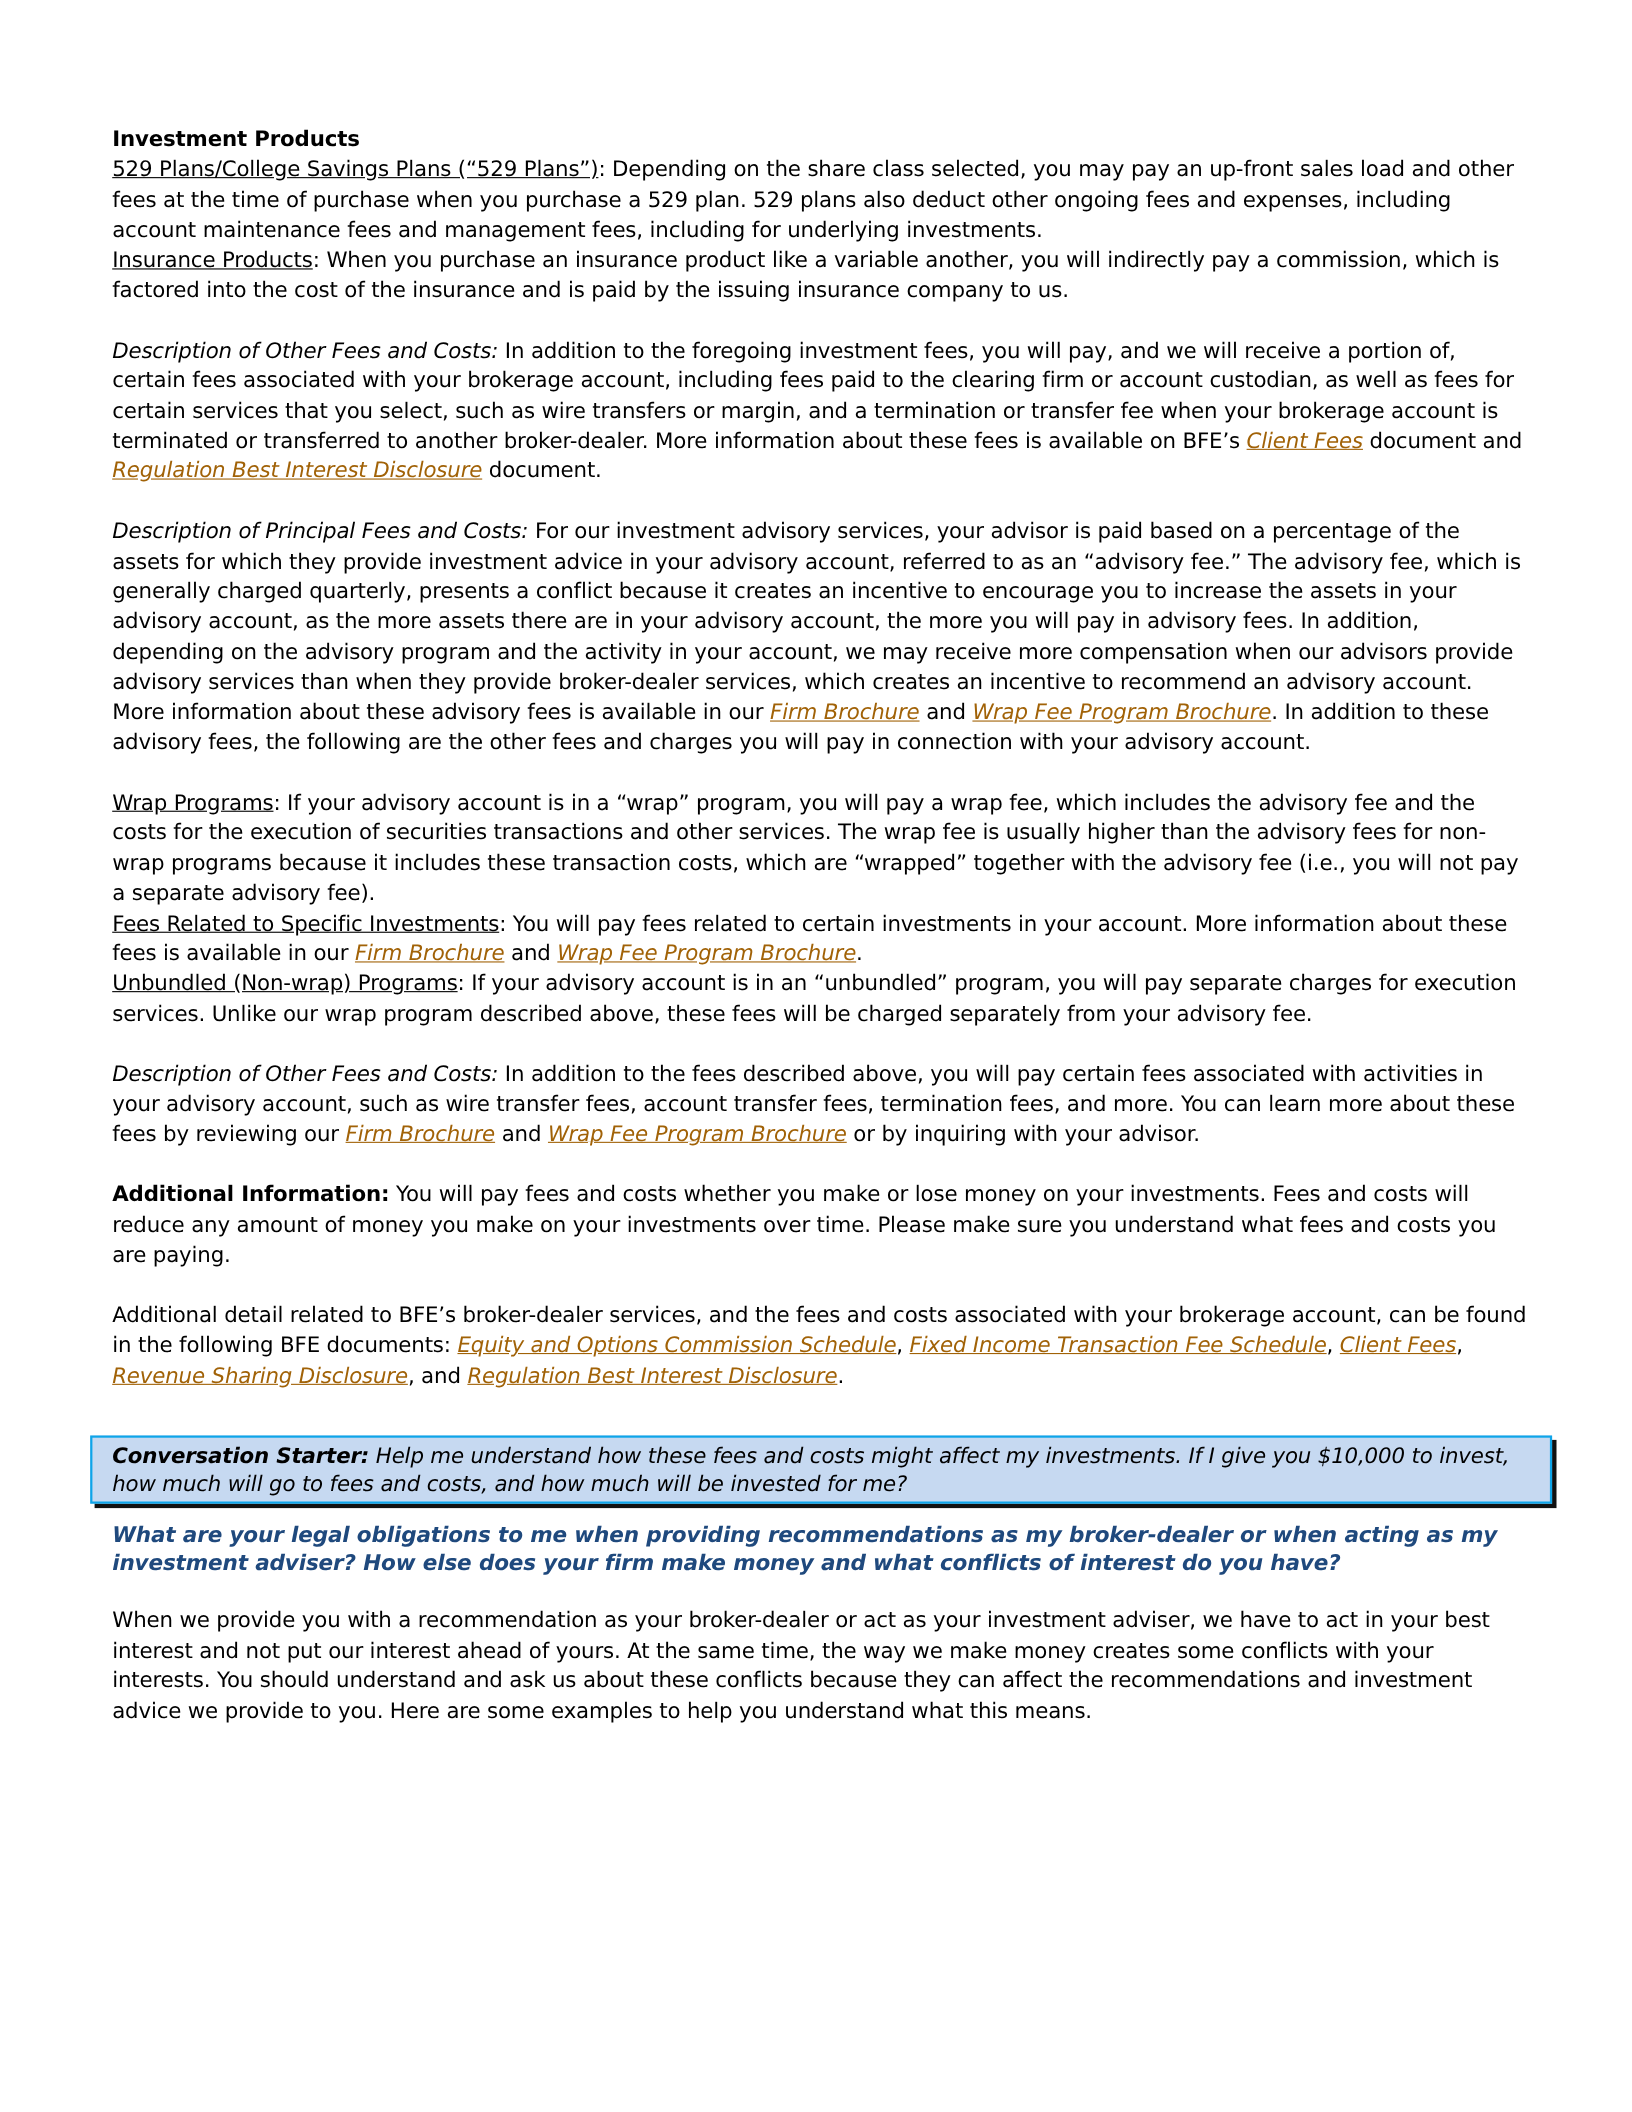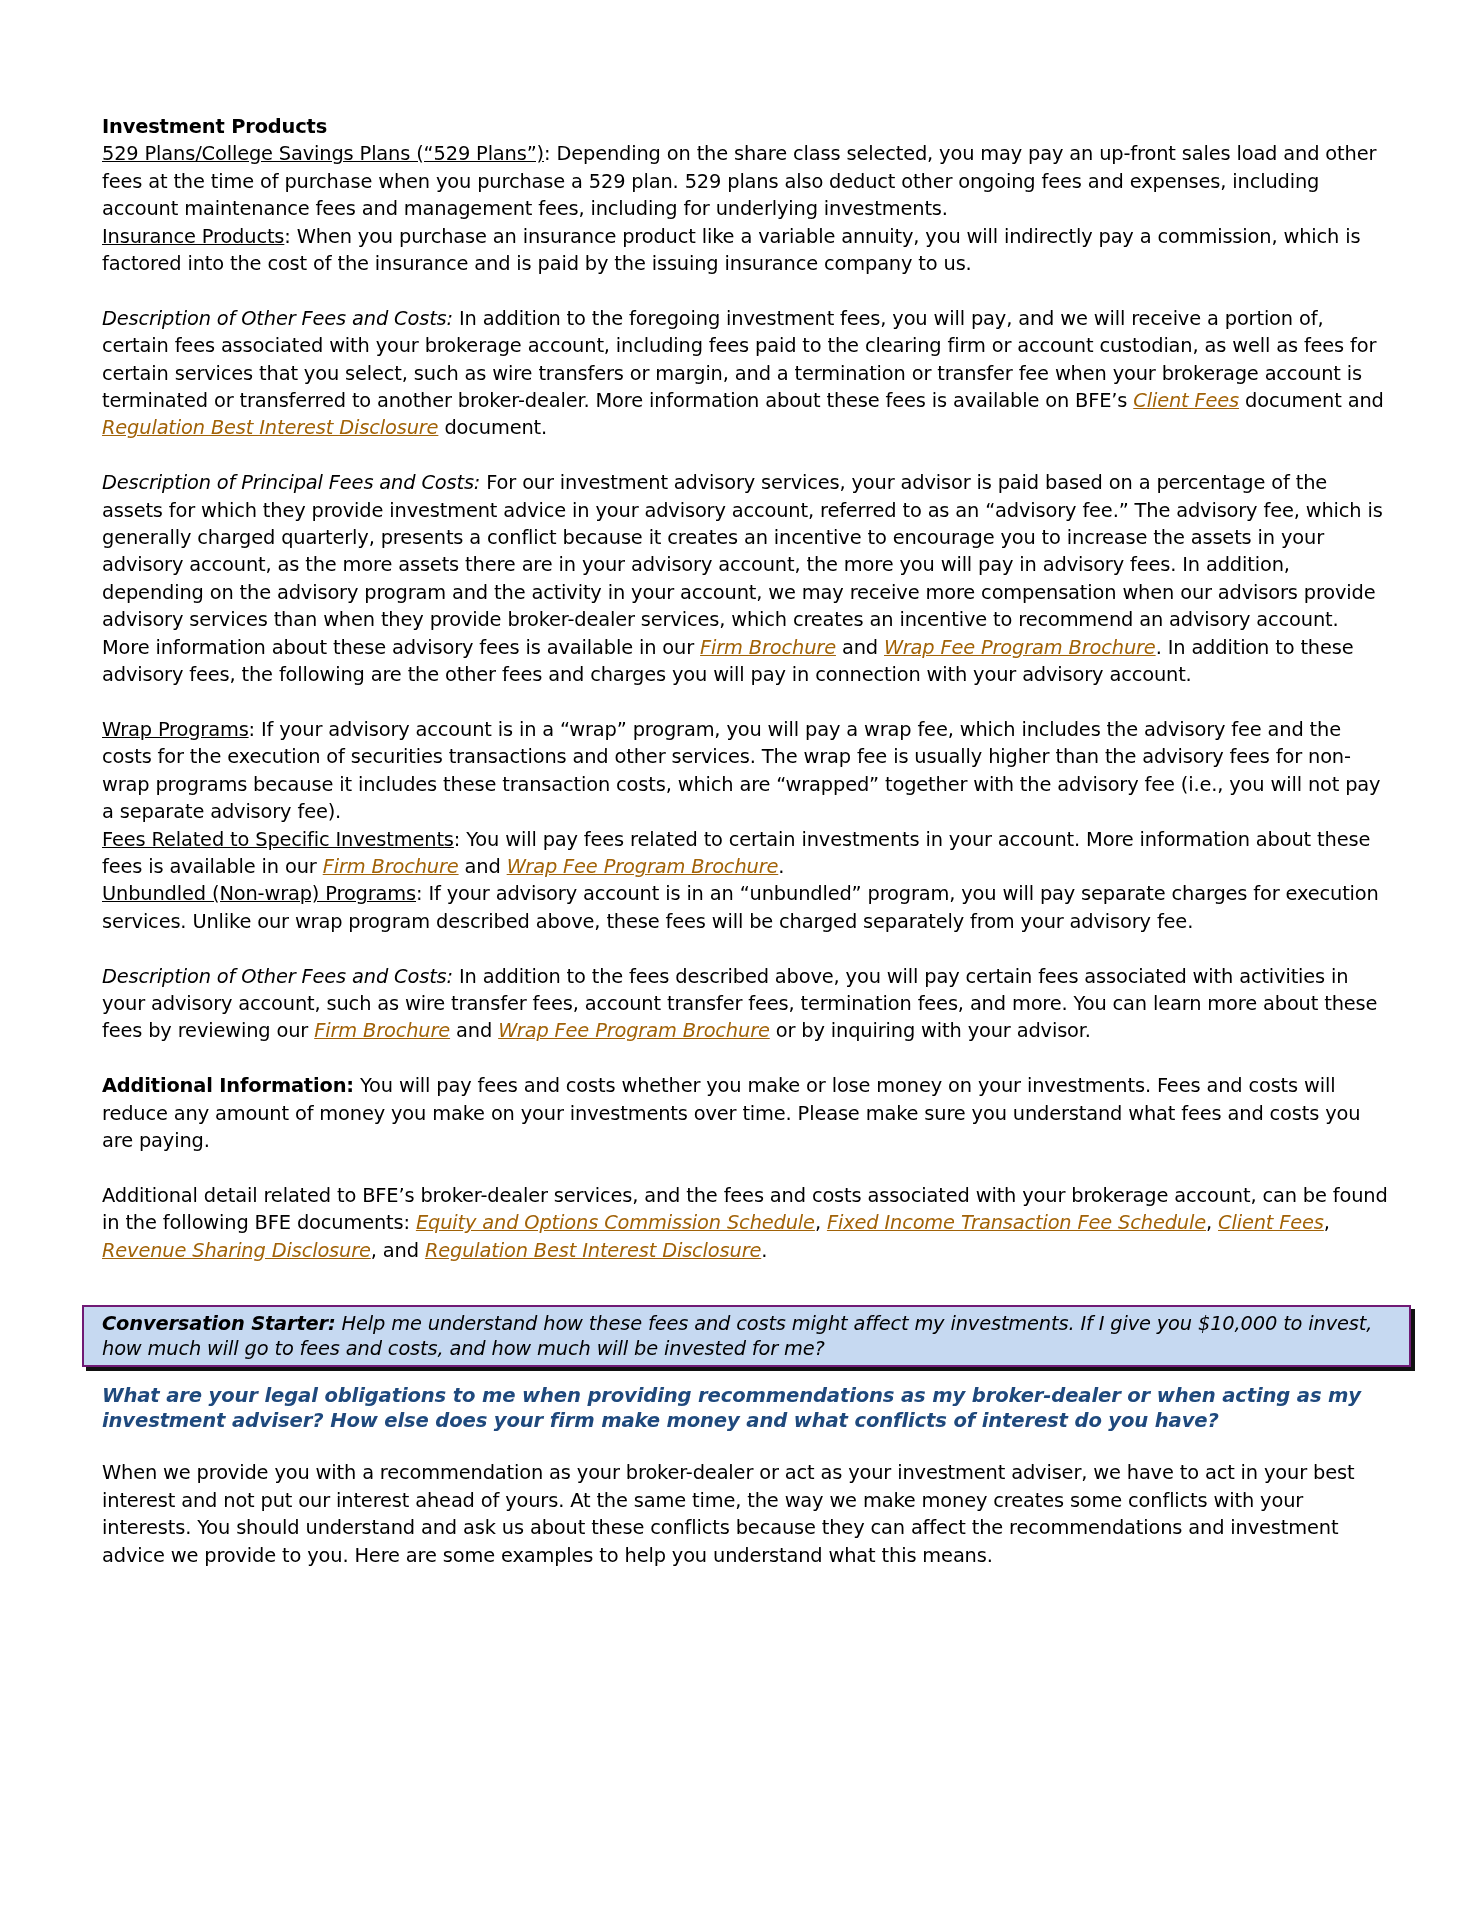--- a/index.html
+++ b/index.html
@@ -11,39 +11,39 @@
   }
   .blk { margin: 0; }
   .gap { height: 27.4px; }
   .h { font-weight: bold; }
   .u { text-decoration: underline; }
   .i { font-style: italic; }
   .bi { font-weight: bold; }
   a.link { color: #a16207; font-style: italic; text-decoration: underline; cursor: pointer; }
   .callout {
     position: relative; margin: 14px 0 0 -20px; width: 1293px;
-    background: #c6d9f1; border: 2px solid #701a75;
+    background: #c6d9f1; border: 2px solid #0ea5e9;
     box-shadow: 4px 4px 0 #111111;
     padding: 4px 14px 4px 18px; font-style: italic; line-height: 25px;
   }
   .callout .lbl { font-weight: bold; }
   .question {
     margin: 16px 0 0 0; color: #1f497d; font-weight: bold; font-style: italic;
     line-height: 25px; font-size: 19.6px;
   }
   .afterq { margin-top: 26px; }
 </style>
 </head>
 <body>
 
 <div class="page">
   <div id="blocks">
       <p class="blk h">Investment Products</p>
       <p class="blk"><span class="u">529 Plans/College Savings Plans (“529 Plans”)</span><span>: Depending on the share class selected, you may pay an up-front sales load and other fees at the time of purchase when you purchase a 529 plan. 529 plans also deduct other ongoing fees and expenses, including account maintenance fees and management fees, including for underlying investments.</span></p>
-      <p class="blk"><span class="u">Insurance Products</span><span>: When you purchase an insurance product like a variable annuity, you will indirectly pay a commission, which is factored into the cost of the insurance and is paid by the issuing insurance company to us.</span></p>
+      <p class="blk"><span class="u">Insurance Products</span><span>: When you purchase an insurance product like a variable another, you will indirectly pay a commission, which is factored into the cost of the insurance and is paid by the issuing insurance company to us.</span></p>
       <div class="gap"></div>
       <p class="blk"><span class="i">Description of Other Fees and Costs:</span><span> In addition to the foregoing investment fees, you will pay, and we will receive a portion of, certain fees associated with your brokerage account, including fees paid to the clearing firm or account custodian, as well as fees for certain services that you select, such as wire transfers or margin, and a termination or transfer fee when your brokerage account is terminated or transferred to another broker-dealer. More information about these fees is available on BFE’s </span><a class="link">Client Fees</a><span> document and </span><a class="link">Regulation Best Interest Disclosure</a><span> document.</span></p>
       <div class="gap"></div>
       <p class="blk"><span class="i">Description of Principal Fees and Costs:</span><span> For our investment advisory services, your advisor is paid based on a percentage of the assets for which they provide investment advice in your advisory account, referred to as an “advisory fee.” The advisory fee, which is generally charged quarterly, presents a conflict because it creates an incentive to encourage you to increase the assets in your advisory account, as the more assets there are in your advisory account, the more you will pay in advisory fees. In addition, depending on the advisory program and the activity in your account, we may receive more compensation when our advisors provide advisory services than when they provide broker-dealer services, which creates an incentive to recommend an advisory account. More information about these advisory fees is available in our </span><a class="link">Firm Brochure</a><span> and </span><a class="link">Wrap Fee Program Brochure</a><span>. In addition to these advisory fees, the following are the other fees and charges you will pay in connection with your advisory account.</span></p>
       <div class="gap"></div>
       <p class="blk"><span class="u">Wrap Programs</span><span>: If your advisory account is in a “wrap” program, you will pay a wrap fee, which includes the advisory fee and the costs for the execution of securities transactions and other services. The wrap fee is usually higher than the advisory fees for non-wrap programs because it includes these transaction costs, which are “wrapped” together with the advisory fee (i.e., you will not pay a separate advisory fee).</span></p>
       <p class="blk"><span class="u">Fees Related to Specific Investments</span><span>: You will pay fees related to certain investments in your account. More information about these fees is available in our </span><a class="link">Firm Brochure</a><span> and </span><a class="link">Wrap Fee Program Brochure</a><span>.</span></p>
       <p class="blk"><span class="u">Unbundled (Non-wrap) Programs</span><span>: If your advisory account is in an “unbundled” program, you will pay separate charges for execution services. Unlike our wrap program described above, these fees will be charged separately from your advisory fee.</span></p>
       <div class="gap"></div>
       <p class="blk"><span class="i">Description of Other Fees and Costs:</span><span> In addition to the fees described above, you will pay certain fees associated with activities in your advisory account, such as wire transfer fees, account transfer fees, termination fees, and more. You can learn more about these fees by reviewing our </span><a class="link">Firm Brochure</a><span> and </span><a class="link">Wrap Fee Program Brochure</a><span> or by inquiring with your advisor.</span></p>

